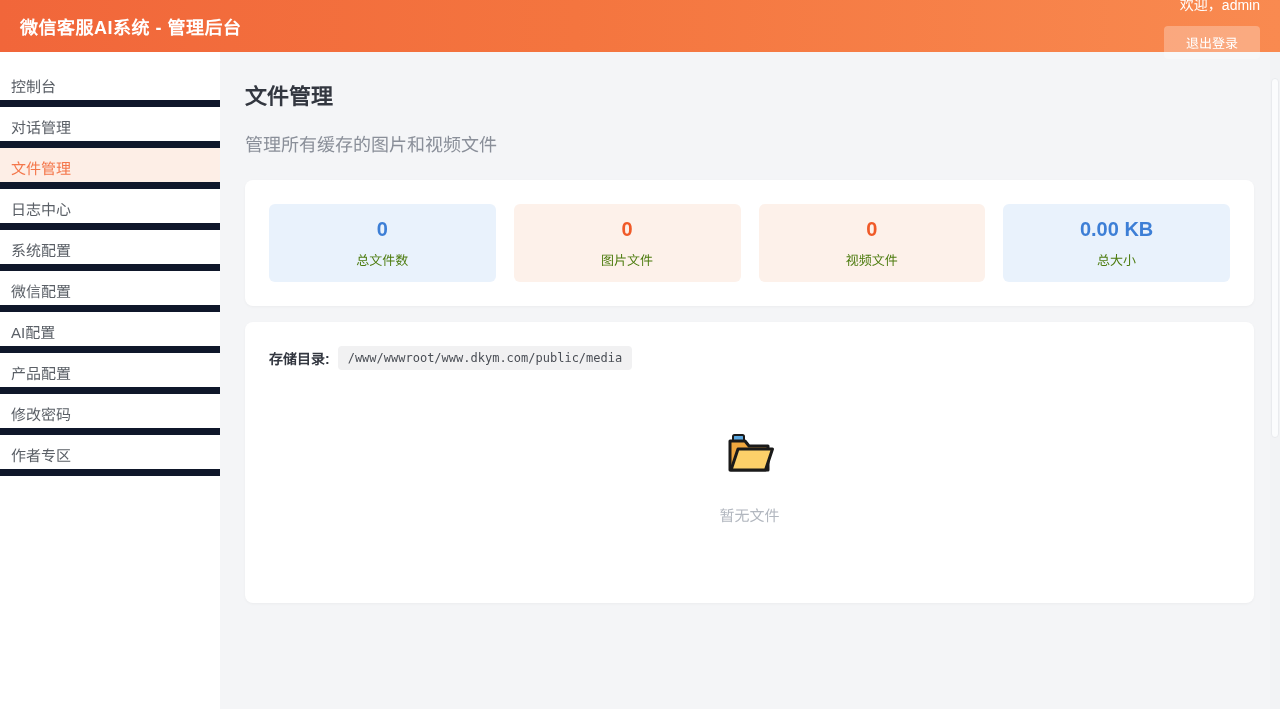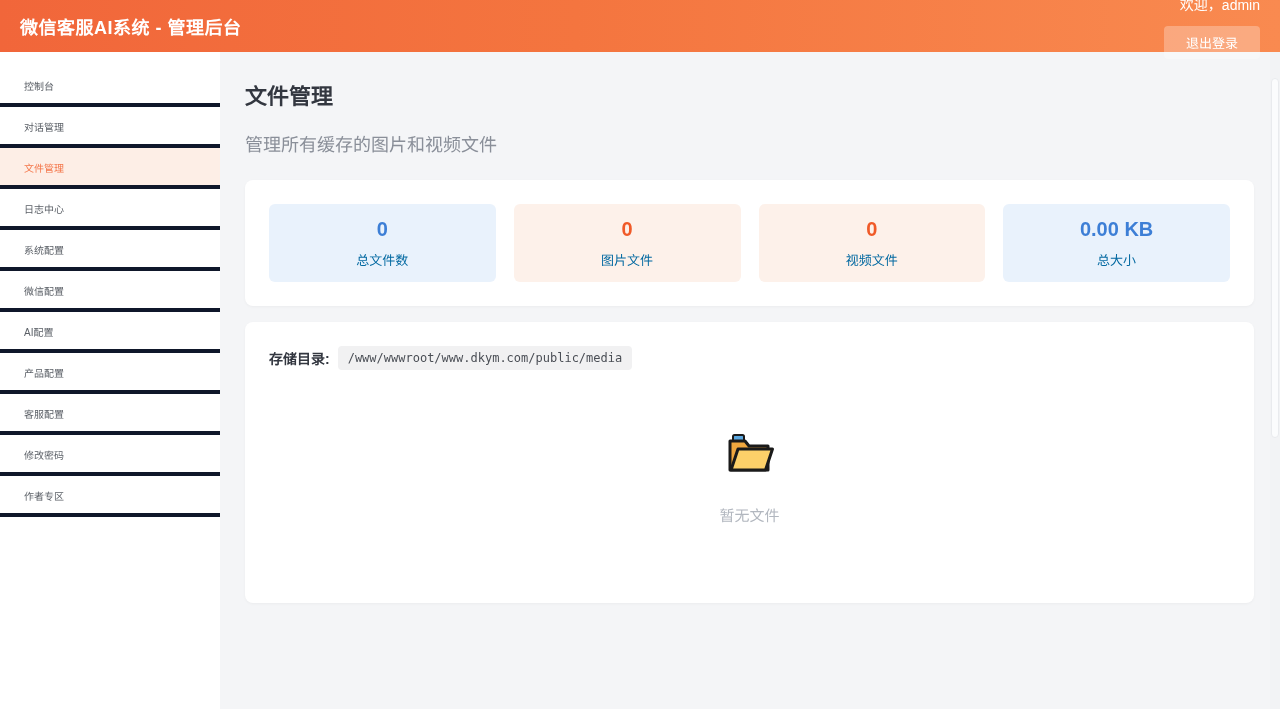--- a/index.html
+++ b/index.html
@@ -44,25 +44,25 @@
   
   .sidebar {
     width: 220px;
     background: #ffffff;
     padding-top: 14px;
     flex-shrink: 0;
   }
   .sidebar-item {
     height: 41px;
     line-height: 41px;
-    padding-left: 24px;
-    font-size: 10px;
+    padding-left: 11px;
+    font-size: 15px;
     color: #5a5f66;
     cursor: pointer;
-    border-bottom: 4px solid #0f172a;
+    border-bottom: 7px solid #0f172a;
   }
   .sidebar-item.active {
     background: #fdeee6;
     color: #f4764a;
   }
 
   
   .main {
     flex: 1;
     padding: 26px 26px 0 25px;
@@ -100,21 +100,21 @@
     flex-direction: column;
     align-items: center;
     justify-content: center;
     gap: 9px;
   }
   .stat-box.blue   { background: #e9f2fc; }
   .stat-box.orange { background: #fdf1ea; }
   .stat-value { font-size: 20px; font-weight: bold; }
   .stat-box.blue   .stat-value { color: #3d7fd6; }
   .stat-box.orange .stat-value { color: #f05a28; }
-  .stat-label { font-size: 13px; color: #0369a1; }
+  .stat-label { font-size: 13px; color: #4d7c0f; }
 
   .storage-card {
     margin-top: 16px;
     height: 281px;
     padding: 24px;
   }
   .storage-row {
     display: flex;
     align-items: center;
     gap: 8px;
@@ -176,21 +176,20 @@
 
   <div class="sidebar">
     <div class="sidebar-item">控制台</div>
     <div class="sidebar-item">对话管理</div>
     <div class="sidebar-item active">文件管理</div>
     <div class="sidebar-item">日志中心</div>
     <div class="sidebar-item">系统配置</div>
     <div class="sidebar-item">微信配置</div>
     <div class="sidebar-item">AI配置</div>
     <div class="sidebar-item">产品配置</div>
-    <div class="sidebar-item">客服配置</div>
     <div class="sidebar-item">修改密码</div>
     <div class="sidebar-item">作者专区</div>
   </div>
 
   <div class="main">
     <div class="page-title">文件管理</div>
     <div class="page-subtitle">管理所有缓存的图片和视频文件</div>
 
     <div class="card stats-card">
       <div class="stat-box blue">

